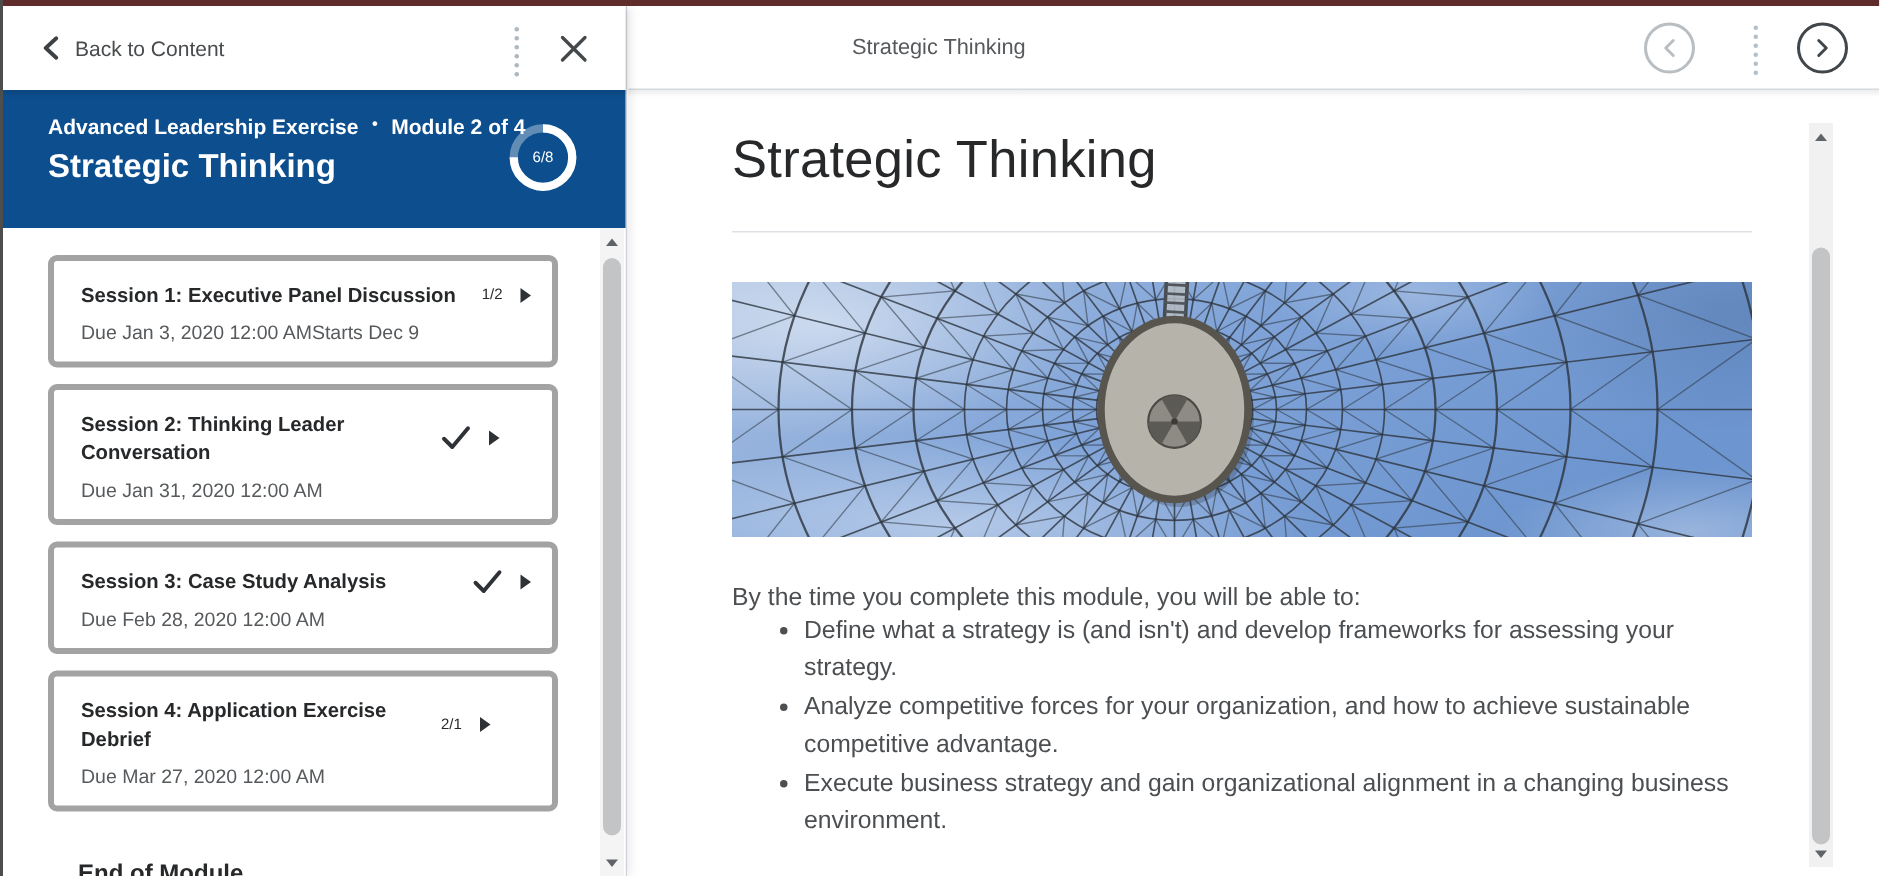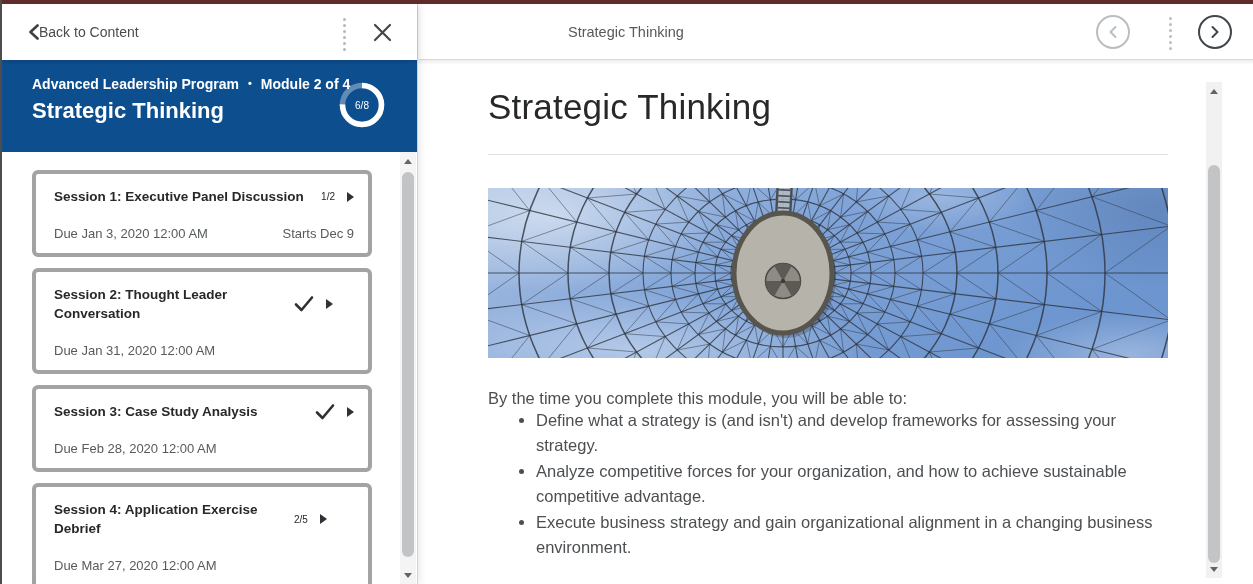--- a/index.html
+++ b/index.html
@@ -6,21 +6,21 @@
   html,body { width:1253px; height:584px; font-family:"Liberation Sans", sans-serif; background:#fff; overflow:hidden; }
   #page { position:relative; width:1253px; height:584px; background:#fff; overflow:hidden; }
 
   
   #chrome-top { position:absolute; top:0; left:0; right:0; height:4px; background:#5f2b2b; z-index:60; }
   #chrome-left { position:absolute; top:0; left:0; bottom:0; width:2px; background:#4d4d4d; z-index:60; }
 
   
   #sidebar { position:absolute; left:2px; top:4px; bottom:0; width:416px; background:#fff; border-right:1px solid #ccd2d7; box-shadow:3px 0 6px rgba(0,0,0,.07); z-index:20; }
   .sb-topbar { position:relative; height:56px; background:#fff; z-index:5; box-shadow:0 2px 4px rgba(0,0,0,.14); }
-  .back-btn { position:absolute; left:26px; top:0; height:56px; display:flex; align-items:center; cursor:pointer; }
+  .back-btn { position:absolute; left:26px; top:0; height:56px; display:flex; align-items:center; gap:11px; cursor:pointer; }
   .back-btn span { font-size:14px; color:#494c4e; }
   .kebab { display:flex; flex-direction:column; gap:3px; align-items:center; }
   .kebab i { width:3px; height:3px; border-radius:50%; background:#aeb8c0; }
   .sb-kebab { position:absolute; left:341px; top:14px; }
   .sb-close { position:absolute; left:370px; top:18px; width:21px; height:21px; cursor:pointer; }
 
   .sb-header { position:relative; height:92px; background:#0d4f8e; color:#fff; padding:16px 0 0 30px; }
   .sb-header .line1 { display:flex; align-items:center; gap:9px; font-size:14px; font-weight:bold; }
   .sb-header .line1 .dot-sep { font-size:11px; position:relative; top:-1px; }
   .sb-header .module-title { font-size:22px; font-weight:bold; margin-top:6px; }
@@ -29,21 +29,21 @@
 
   .session-list { position:absolute; top:148px; bottom:0; left:0; right:0; background:#fff; overflow:hidden; padding:18px 46px 0 30px; }
   .card { position:relative; width:340px; background:#fff; border:4px solid #a3a3a3; border-radius:6px; padding:13px 14px 12px 18px; margin-bottom:11px; cursor:pointer; }
   .card .row1 { display:flex; align-items:center; }
   .card .s-title { flex:1 1 auto; font-size:13.5px; font-weight:bold; color:#26282a; line-height:19px; }
   .card .s-title.nowrap { white-space:nowrap; }
   .card .s-title.narrow { max-width:232px; }
   .card .s-progress { flex:0 0 auto; font-size:10px; color:#26282a; margin-left:8px; }
   .card .s-check { flex:0 0 auto; margin-left:8px; width:20px; height:18px; }
   .caret { flex:0 0 auto; margin-left:12px; width:0; height:0; border-left:7px solid #2e3236; border-top:5px solid transparent; border-bottom:5px solid transparent; cursor:pointer; }
-  .card .row2 { display:flex; justify-content:space-between; margin-top:20px; font-size:13px; color:#565a5c; }
+  .card .row2 { display:flex; justify-content:flex-start; margin-top:8px; font-size:13px; color:#565a5c; }
   .end-module { margin:33px 0 0 20px; font-size:16px; font-weight:bold; color:#26282a; }
 
   
   .vscroll { position:absolute; width:16px; background:#f4f4f4; }
   .vs-up, .vs-down { position:absolute; left:0; width:16px; height:14px; display:flex; align-items:center; justify-content:center; cursor:pointer; }
   .vs-up { top:2px; } .vs-down { bottom:2px; }
   .tri-up { width:0; height:0; border-left:4px solid transparent; border-right:4px solid transparent; border-bottom:5px solid #606468; }
   .tri-down { width:0; height:0; border-left:4px solid transparent; border-right:4px solid transparent; border-top:5px solid #606468; }
   .vs-thumb { position:absolute; left:2px; width:12px; background:#c2c4c6; border-radius:6px; cursor:pointer; }
   #sb-scroll { top:148px; bottom:0; right:1px; }
@@ -94,21 +94,21 @@
           <i></i>
           <i></i>
       </div>
       <svg class="sb-close" viewBox="0 0 21 21">
         <path d="M3 3 L18 18 M18 3 L3 18" stroke="#44484b" stroke-width="2.2" stroke-linecap="round"></path>
       </svg>
     </div>
 
     <div class="sb-header">
       <div class="line1">
-        <span>Advanced Leadership Program</span>
+        <span>Advanced Leadership Exercise</span>
         <span class="dot-sep">•</span>
         <span>Module 2 of 4</span>
       </div>
       <div class="module-title">Strategic Thinking</div>
       <div class="ring-wrap">
         <svg width="48" height="48" viewBox="0 0 48 48">
           <circle cx="24" cy="24" r="19.5" fill="none" stroke="rgba(255,255,255,0.35)" stroke-width="5.5"></circle>
           <circle cx="24" cy="24" r="19.5" fill="none" stroke="#ffffff" stroke-width="5.5" stroke-dasharray="91.89 122.52" transform="rotate(-90 24 24)"></circle>
         </svg>
         <span class="ring-label">6/8</span>
@@ -124,21 +124,21 @@
           <span class="caret"></span>
         </div>
         <div class="row2">
           <span>Due Jan 3, 2020 12:00 AM</span>
           <span>Starts Dec 9</span>
         </div>
       </div>
 
       <div class="card">
         <div class="row1">
-          <span class="s-title narrow">Session 2: Thought Leader Conversation</span>
+          <span class="s-title narrow">Session 2: Thinking Leader Conversation</span>
           <svg class="s-check" viewBox="0 0 20 18">
             <path d="M2 9.5 L7.5 15 L18 2.5" fill="none" stroke="#2e3236" stroke-width="2.6" stroke-linecap="round" stroke-linejoin="round"></path>
           </svg>
           <span class="caret"></span>
         </div>
         <div class="row2">
           <span>Due Jan 31, 2020 12:00 AM</span>
         </div>
       </div>
 
@@ -151,21 +151,21 @@
           <span class="caret"></span>
         </div>
         <div class="row2">
           <span>Due Feb 28, 2020 12:00 AM</span>
         </div>
       </div>
 
       <div class="card">
         <div class="row1">
           <span class="s-title narrow">Session 4: Application Exercise Debrief</span>
-          <span class="s-progress">2/5</span>
+          <span class="s-progress">2/1</span>
           <span class="caret"></span>
         </div>
         <div class="row2">
           <span>Due Mar 27, 2020 12:00 AM</span>
         </div>
       </div>
 
       <div class="end-module">End of Module</div>
     </div>
 

